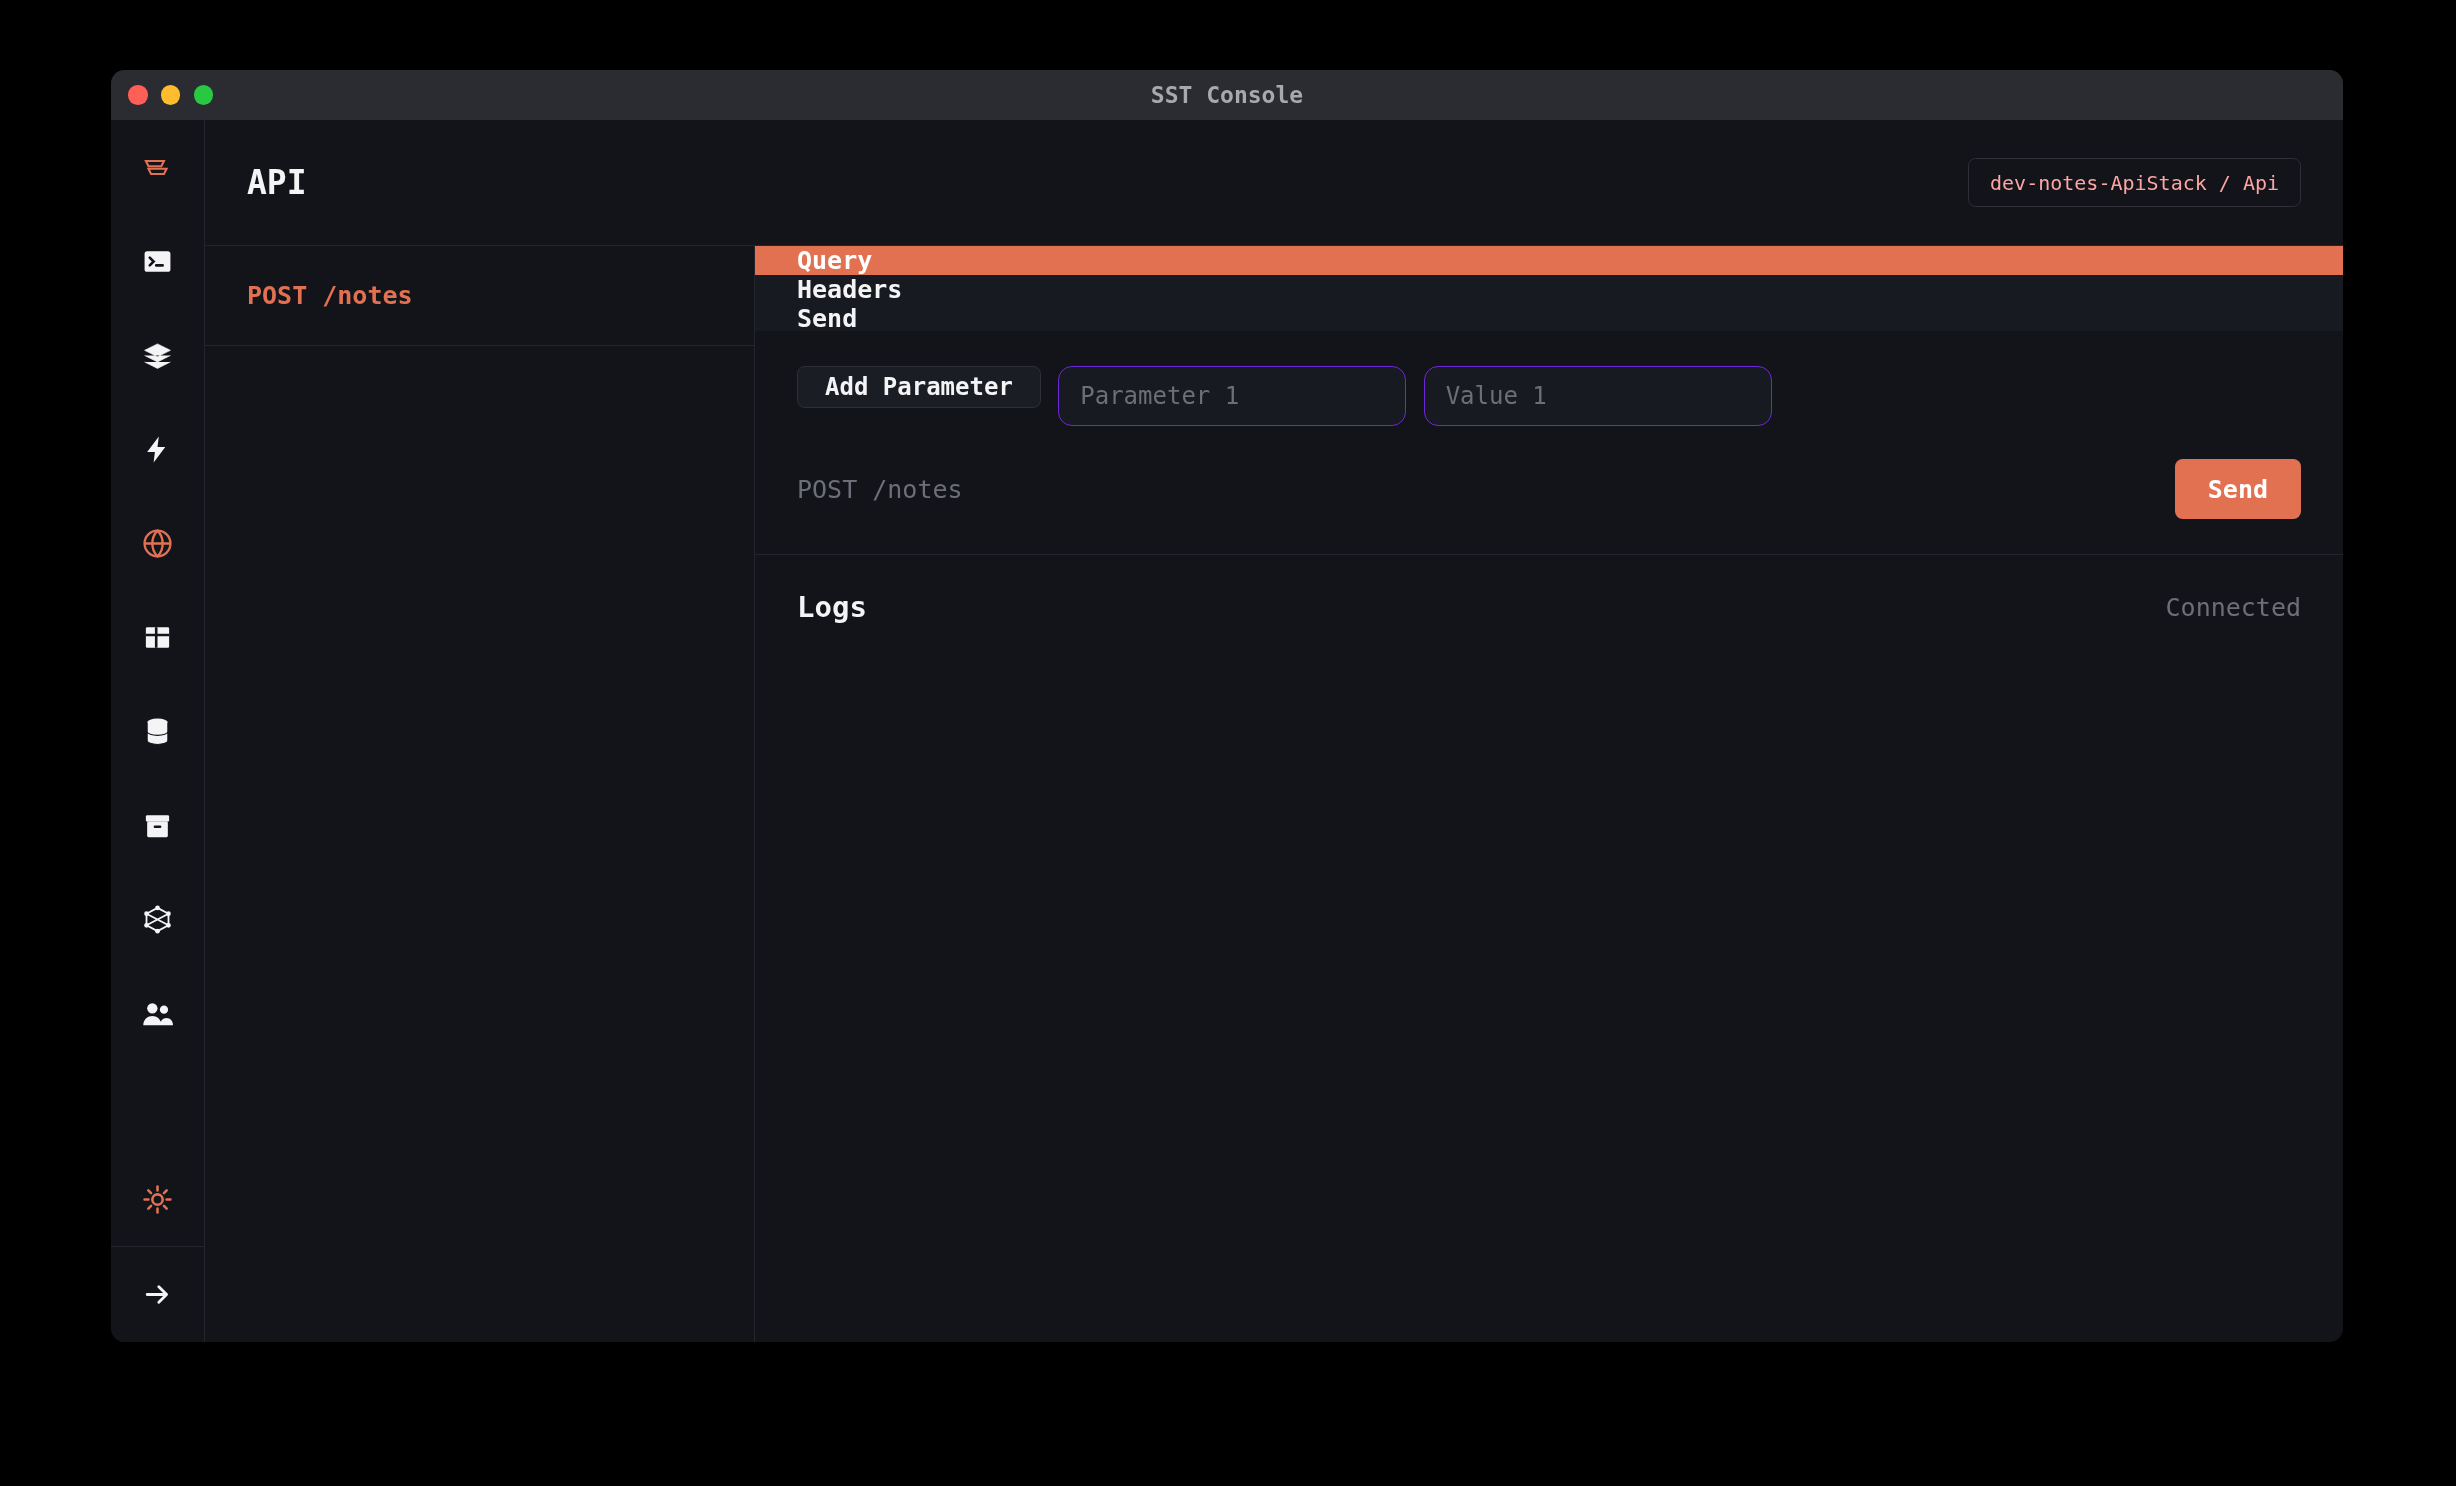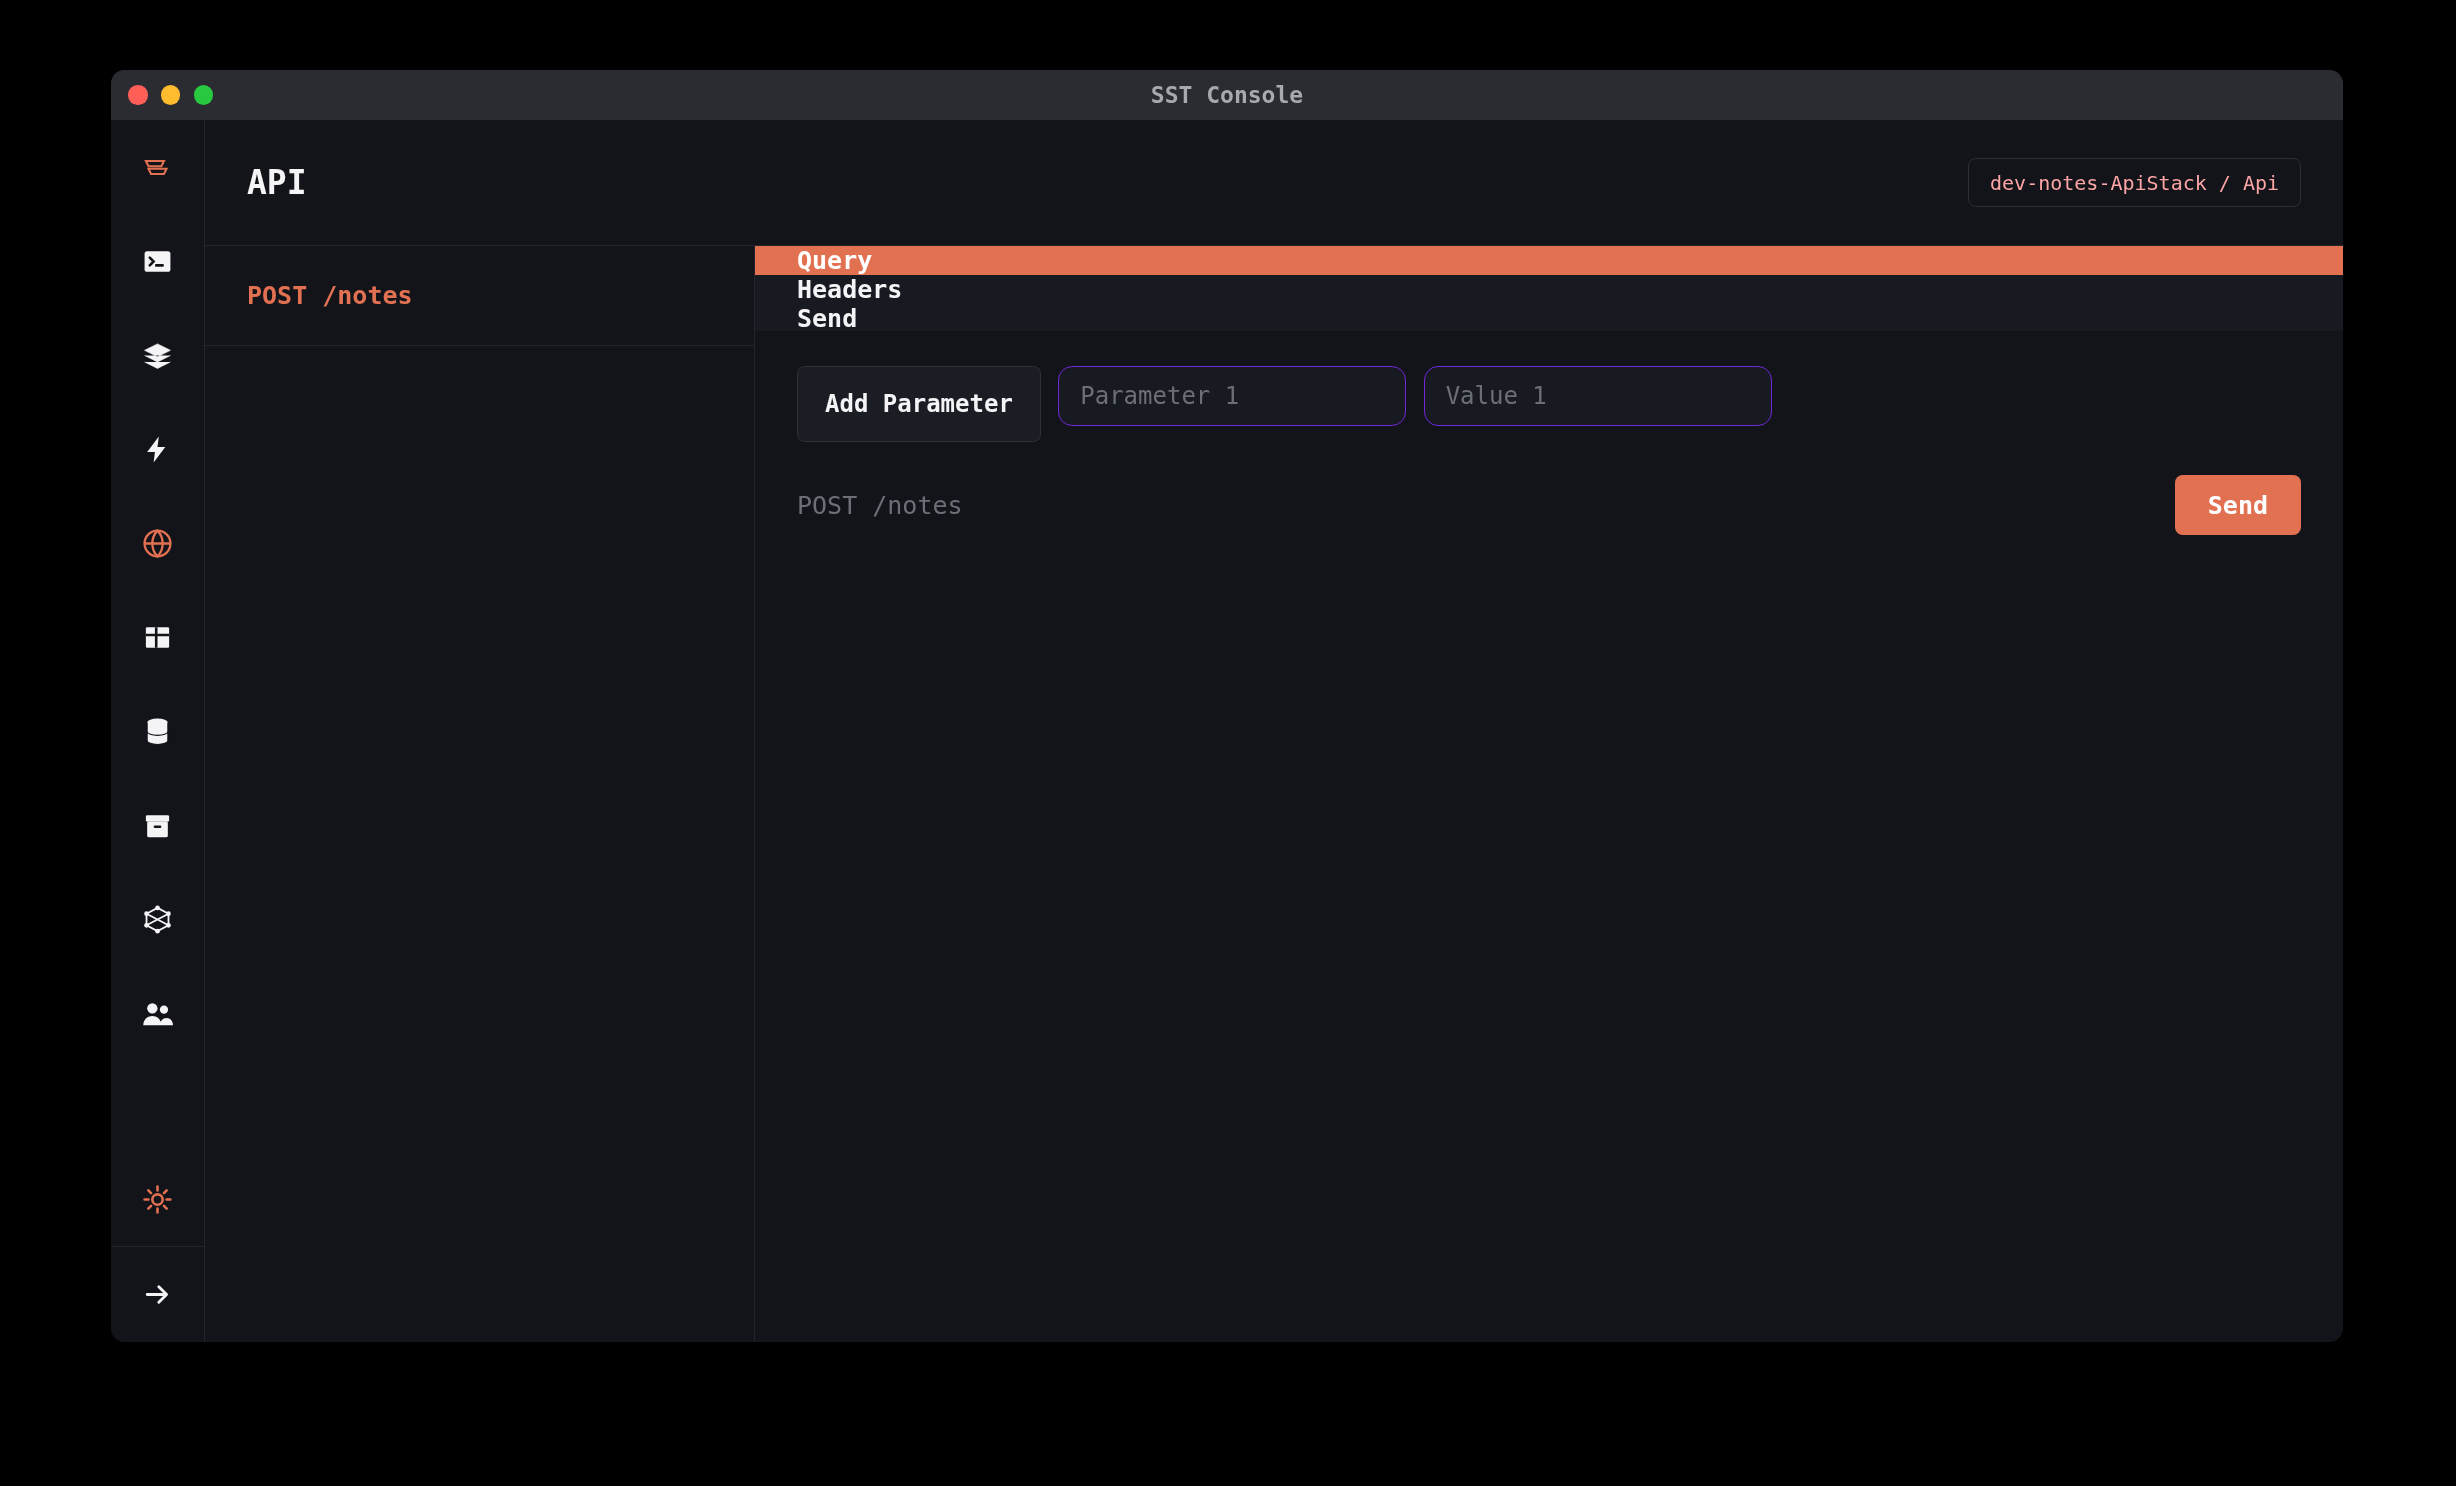--- a/index.html
+++ b/index.html
@@ -156,21 +156,21 @@
       display: flex;
       gap: 17.4px;
       margin-bottom: 33px;
     }
     .btn-add {
       background: #1b1d25;
       border: 1px solid #2e2f37;
       border-radius: 7.7px;
       color: #f4f4f6;
       padding: 0 27px;
-      height: 76px;
+      height: 42px;
       font-size: 24px;
       font-weight: 600;
       font-family: inherit;
       cursor: pointer;
     }
     .input {
       background: #181a21;
       border: 1px solid #6d28d9;
       border-radius: 14px;
       height: 60px;
@@ -342,19 +342,23 @@
               <button class="btn-add">Add Parameter</button>
               <input class="input" placeholder="Parameter 1" style="">
               <input class="input" placeholder="Value 1" style="">
             </div>
             <div class="send-row">
               <div class="route-label">POST /notes</div>
               <button class="btn-send">Send</button>
             </div>
           </div>
 
+          <div class="logs-section">
+            <div class="logs-title">Logs</div>
+            <div class="logs-status">Connected</div>
+          </div>
         </div>
       </div>
     </div>
 
   </div>
 </div>
 
 
 </body></html>

